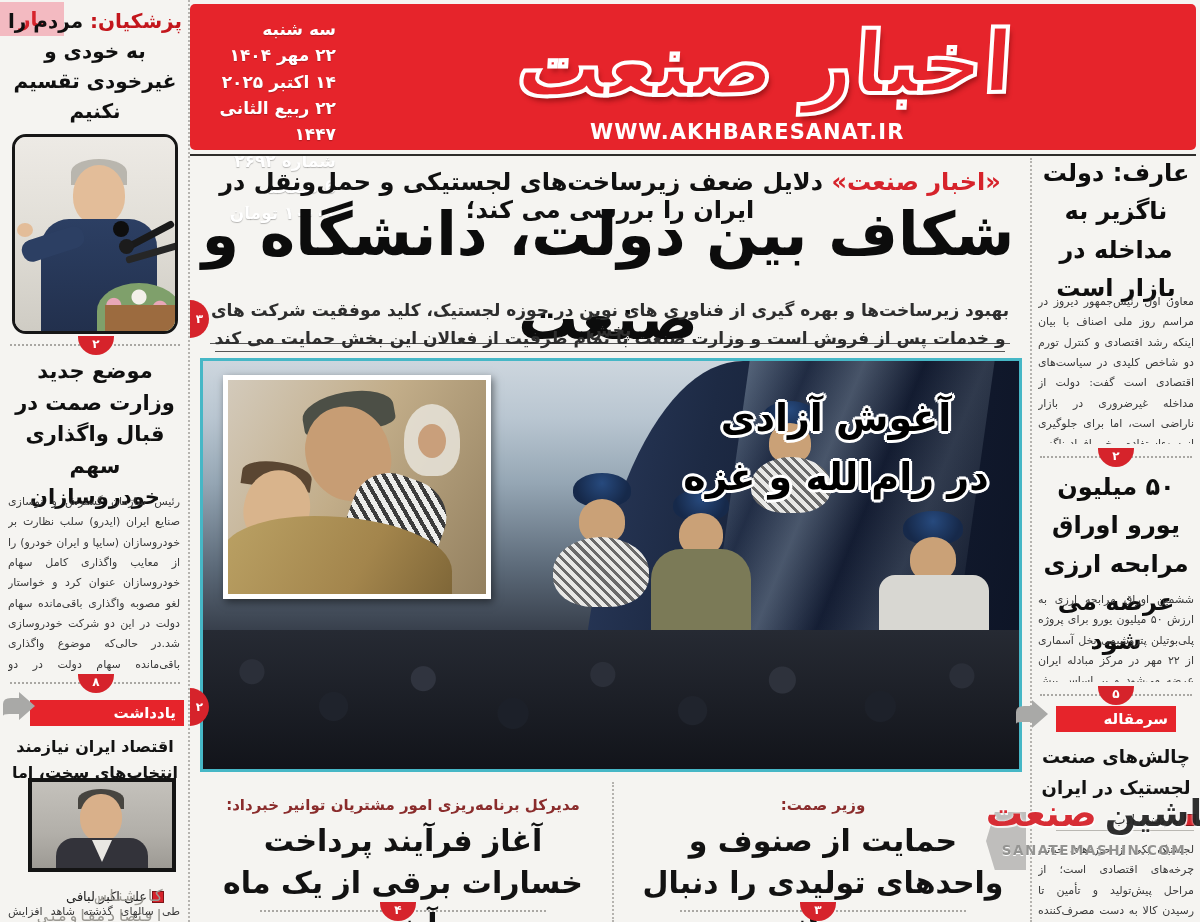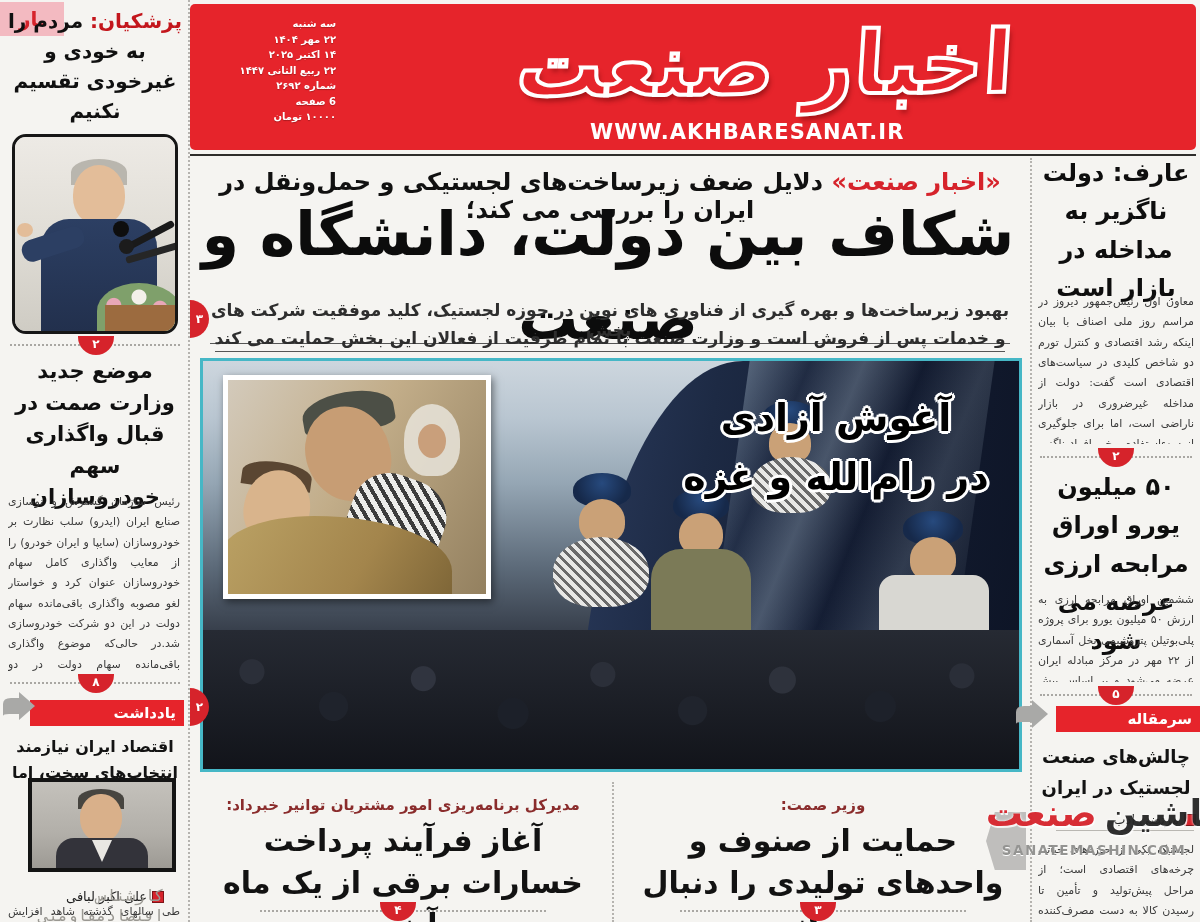--- a/index.html
+++ b/index.html
@@ -9,21 +9,21 @@
   .jc{text-align:justify;}
   
   .vsep{position:absolute;border-left:2px dotted #b5b3af;width:0;}
   .hsep{position:absolute;border-top:2px dotted #a9a7a3;height:0;}
   .badge-down{position:absolute;width:36px;height:19px;background:#d6232b;border-radius:0 0 36px 36px;
     color:#fff;font-size:12px;font-weight:bold;text-align:center;line-height:17px;z-index:3;}
   .badge-right{position:absolute;width:19px;height:38px;background:#d6232b;border-radius:0 38px 38px 0;
     color:#fff;font-size:12px;font-weight:bold;text-align:center;line-height:38px;z-index:3;}
   
   .masthead{position:absolute;left:190px;top:4px;width:1006px;height:146px;background:#e6242b;border-radius:5px;}
-  .mh-dates{position:absolute;right:860px;left:16px;top:12px;color:#fff;font-size:10px;line-height:1.55;
+  .mh-dates{position:absolute;right:860px;left:16px;top:12px;color:#fff;font-size:17px;line-height:1.55;
     text-align:right;direction:rtl;font-weight:bold;text-shadow:0 1px 1px rgba(0,0,0,.25);}
   .mh-logo{position:absolute;left:150px;right:6px;top:-4px;height:128px;display:flex;align-items:center;justify-content:center;
     font-size:86px;font-weight:bold;color:#e6242b;-webkit-text-stroke:4px #ffffff;
     text-shadow:3px 5px 5px rgba(80,0,0,.45);transform:skewX(-4deg) rotate(-.5deg);white-space:nowrap;direction:rtl;}
   .mh-url{position:absolute;left:400px;bottom:6px;color:#fff;font-weight:bold;font-size:21px;letter-spacing:1px;}
   .mh-rule{position:absolute;left:190px;top:154px;width:1006px;height:2px;background:#2e2d2b;}
   
   .kick{color:#111;font-weight:bold;}
   .kick .brand{color:#d6232b;}
   .bodytxt{color:#3a3a3a;font-size:11px;line-height:1.85;}
@@ -272,21 +272,21 @@
   <div class="rc-t rc-t1 rtl">عارف: دولت ناگزیر به مداخله در بازار است</div>
   <div class="rc-b bodytxt jc rtl" style="top:292px;height:152px;">معاون اول رئیس‌جمهور دیروز در مراسم روز ملی اصناف با بیان اینکه رشد اقتصادی و کنترل تورم دو شاخص کلیدی در سیاست‌های اقتصادی است گفت: دولت از مداخله غیرضروری در بازار ناراضی است، اما برای جلوگیری از سوءاستفاده برخی افراد ناگزیر از ورود بوده‌ایم.</div>
   <div class="hsep" style="left:1040px;top:456px;width:152px;"></div>
   <div class="badge-down" style="left:1098px;top:448px;">۲</div>
 
   <div class="rc-t rc-t2 rtl">۵۰ میلیون یورو اوراق مرابحه ارزی عرضه می شود</div>
   <div class="rc-b bodytxt jc rtl" style="top:590px;height:92px;">ششمین اوراق مرابحه ارزی به ارزش ۵۰ میلیون یورو برای پروژه پلی‌بوتیلن پتروشیمی نخل آسماری از ۲۲ مهر در مرکز مبادله ایران عرضه می‌شود و بر اساس پیش بینی ها این پروژه سالانه ۲۰۰ میلیون دلار درآمد ارزی برای کشور ایجاد خواهد کرد. ششمین اوراق مرابحه ارزی مربوط به شرکت پتروشیمی نخل آسماری به ارزش ۵۰ میلیون یورو از روز سه شنبه ۲۲ مهرماه...</div>
   <div class="hsep" style="left:1040px;top:694px;width:152px;"></div>
   <div class="badge-down" style="left:1098px;top:686px;">۵</div>
 
-  <div class="secbar" style="left:1056px;top:706px;width:144px;height:26px;">
+  <div class="secbar" style="left:1056px;top:706px;width:120px;height:26px;">
     <span>سرمقاله</span>
   </div>
   <svg class="garrow" style="left:1012px;top:698px;" width="40" height="38" viewBox="0 0 38 38">
     <path d="M3 26 v-12 q0 -6 8 -6 h8 v-6 l16 14 -16 14 v-6 h-10 q-6 0 -6 2z" fill="#a9a9a7"></path>
   </svg>
 
   <div class="rc-ed-t rtl">چالش‌های صنعت لجستیک در ایران</div>
   <div class="authrow" style="left:1100px;top:812px;width:96px;">
     <span class="rsq"></span>
     <span class="aname">مرتضی ادب</span>

